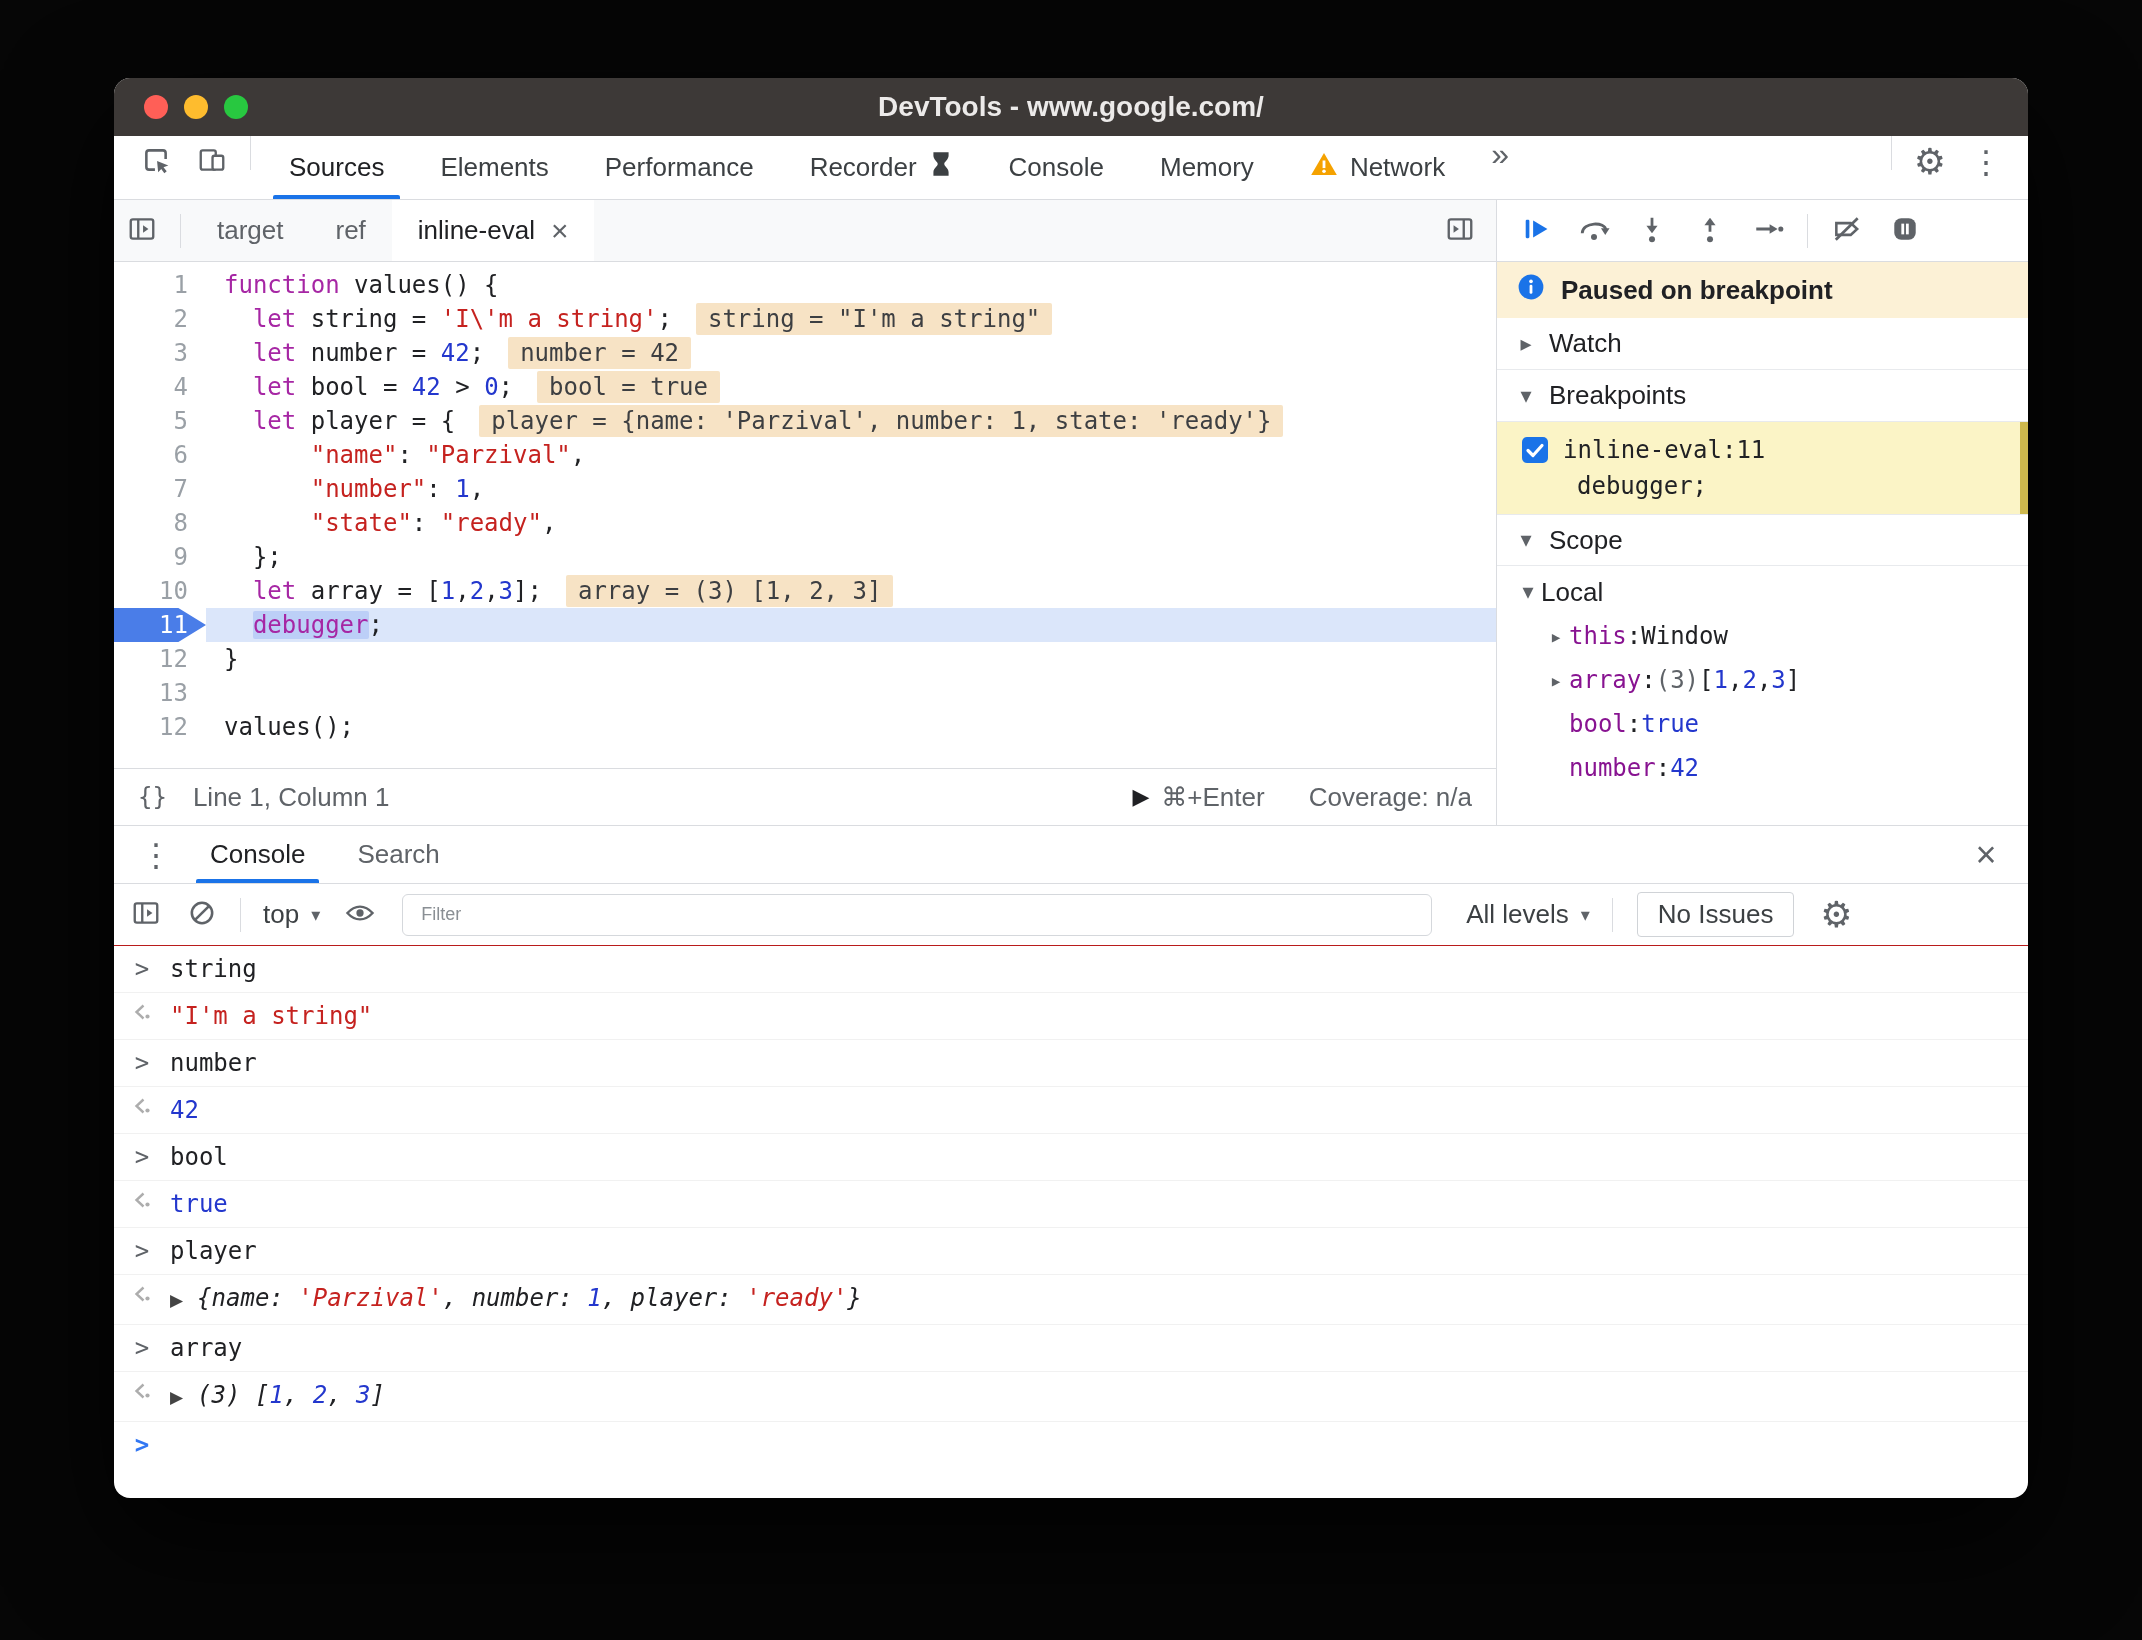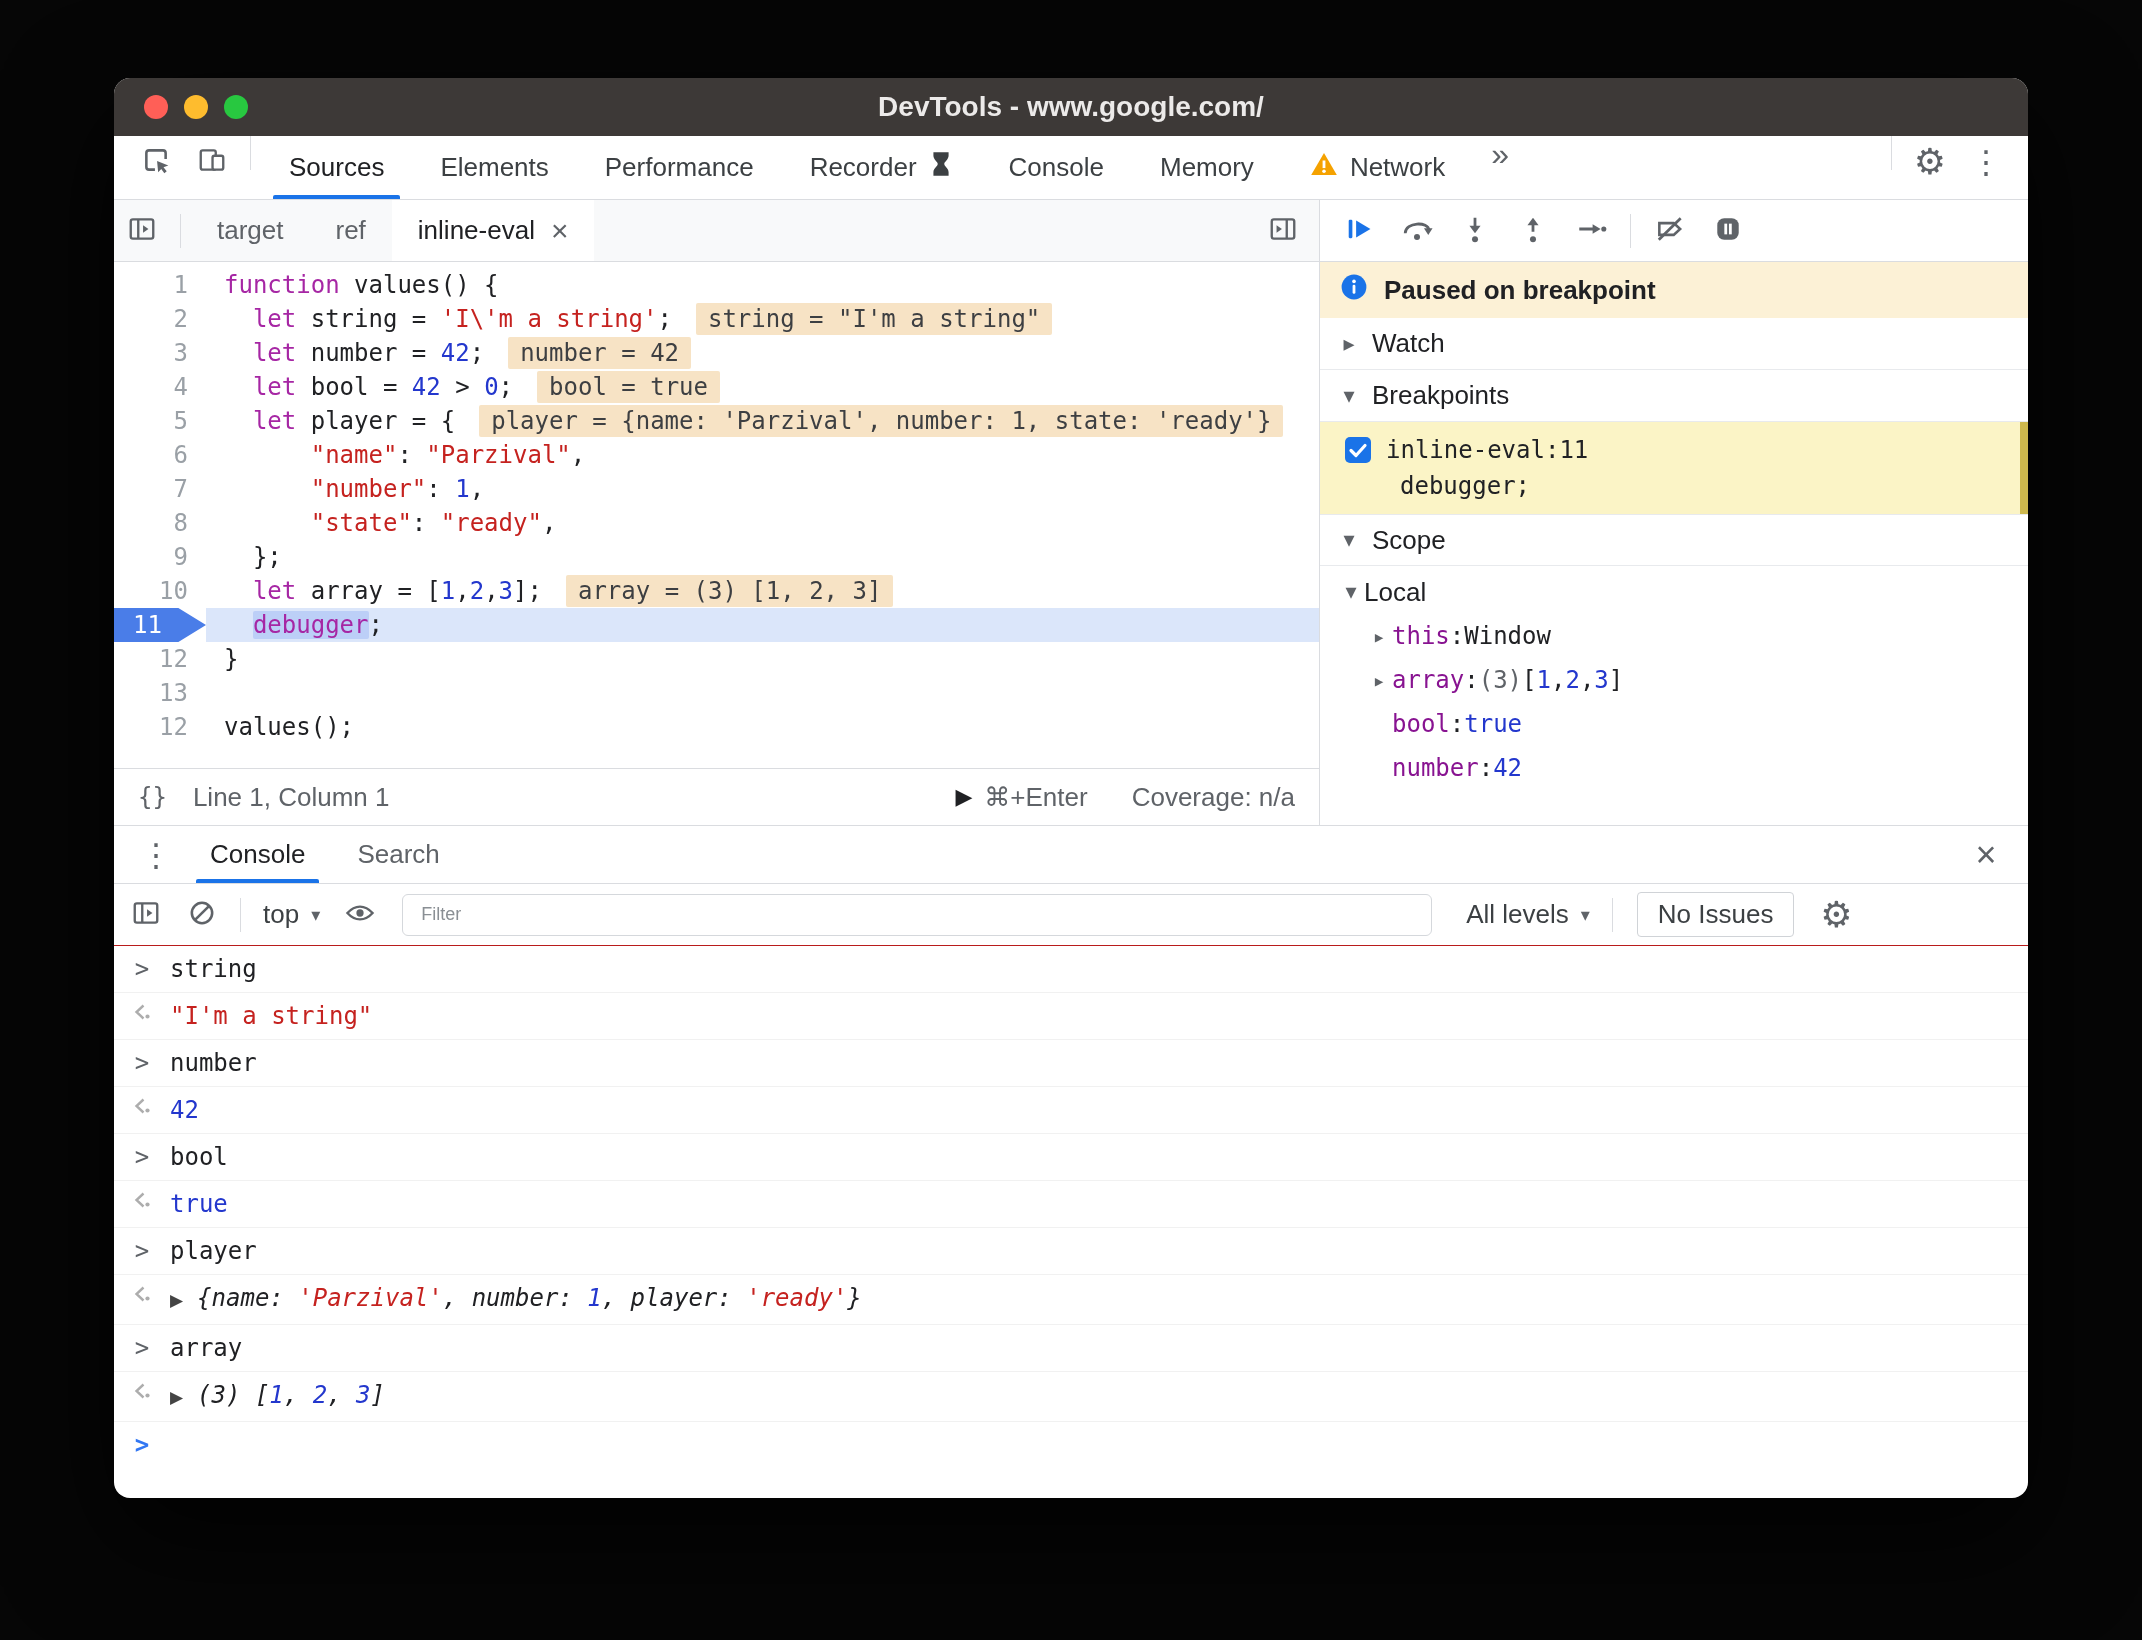--- a/index.html
+++ b/index.html
@@ -28,31 +28,31 @@
   .tab.active{color:#202124;}
   .tab.active::after{content:"";position:absolute;left:12px;right:12px;bottom:0;height:4px;background:#1a73e8;border-radius:2px 2px 0 0;}
   .glyph{color:#5f6368;}
   .gear{font-size:36px;line-height:1;}
   .kebab{font-size:32px;line-height:1;}
   .more-tabs{font-size:32px;color:#5f6368;padding:0 18px;}
   .close-x{font-size:36px;line-height:1;}
 
   
   .main-split{flex:1;display:flex;min-height:0;}
-  .left-pane{width:1206px;flex:0 0 auto;display:flex;flex-direction:column;border-right:1px solid #dadce0;min-width:0;}
+  .left-pane{width:1383px;flex:0 0 auto;display:flex;flex-direction:column;border-right:1px solid #dadce0;min-width:0;}
   .file-bar{flex:0 0 62px;border-bottom:1px solid #dadce0;display:flex;align-items:center;background:#f8f9fa;padding-right:8px;}
   .file-tab{display:flex;align-items:center;gap:16px;padding:0 26px;font-size:26px;color:#5f6368;white-space:nowrap;}
   .file-tab.active{background:#fff;color:#202124;height:100%;}
   .file-close{color:#5f6368;font-size:30px;line-height:1;}
 
   
   .editor{flex:1;overflow:hidden;padding-top:6px;font:24px/34px "DejaVu Sans Mono",monospace;}
   .code-row{display:flex;height:34px;}
   .gutter{flex:0 0 92px;text-align:right;padding-right:18px;color:#9aa0a6;}
-  .gutter.exec{background:#4a7de8;color:#fff;clip-path:polygon(0 0,70% 0,100% 50%,70% 100%,0 100%);padding-right:44px;}
+  .gutter.exec{background:#4a7de8;color:#fff;clip-path:polygon(0 0,70% 0,100% 50%,70% 100%,0 100%);padding-right:18px;}
   .code-text{flex:1;padding-left:18px;white-space:pre;}
   .code-row.current .code-text{background:#dbe6fa;}
   .tk-kw{color:#a626a4;}
   .tk-sel{color:#a626a4;background:#bccff7;border-radius:2px;}
   .tk-str{color:#c5221f;}
   .tk-num{color:#2337cd;}
   .tk-pl{color:#202124;}
   .tk-gray{color:#5f6368;}
   .tk-ev{background:#f7e3c5;color:#3d3f42;margin-left:24px;padding:2px 12px;border-radius:2px;}
   .it{font-style:italic;}

